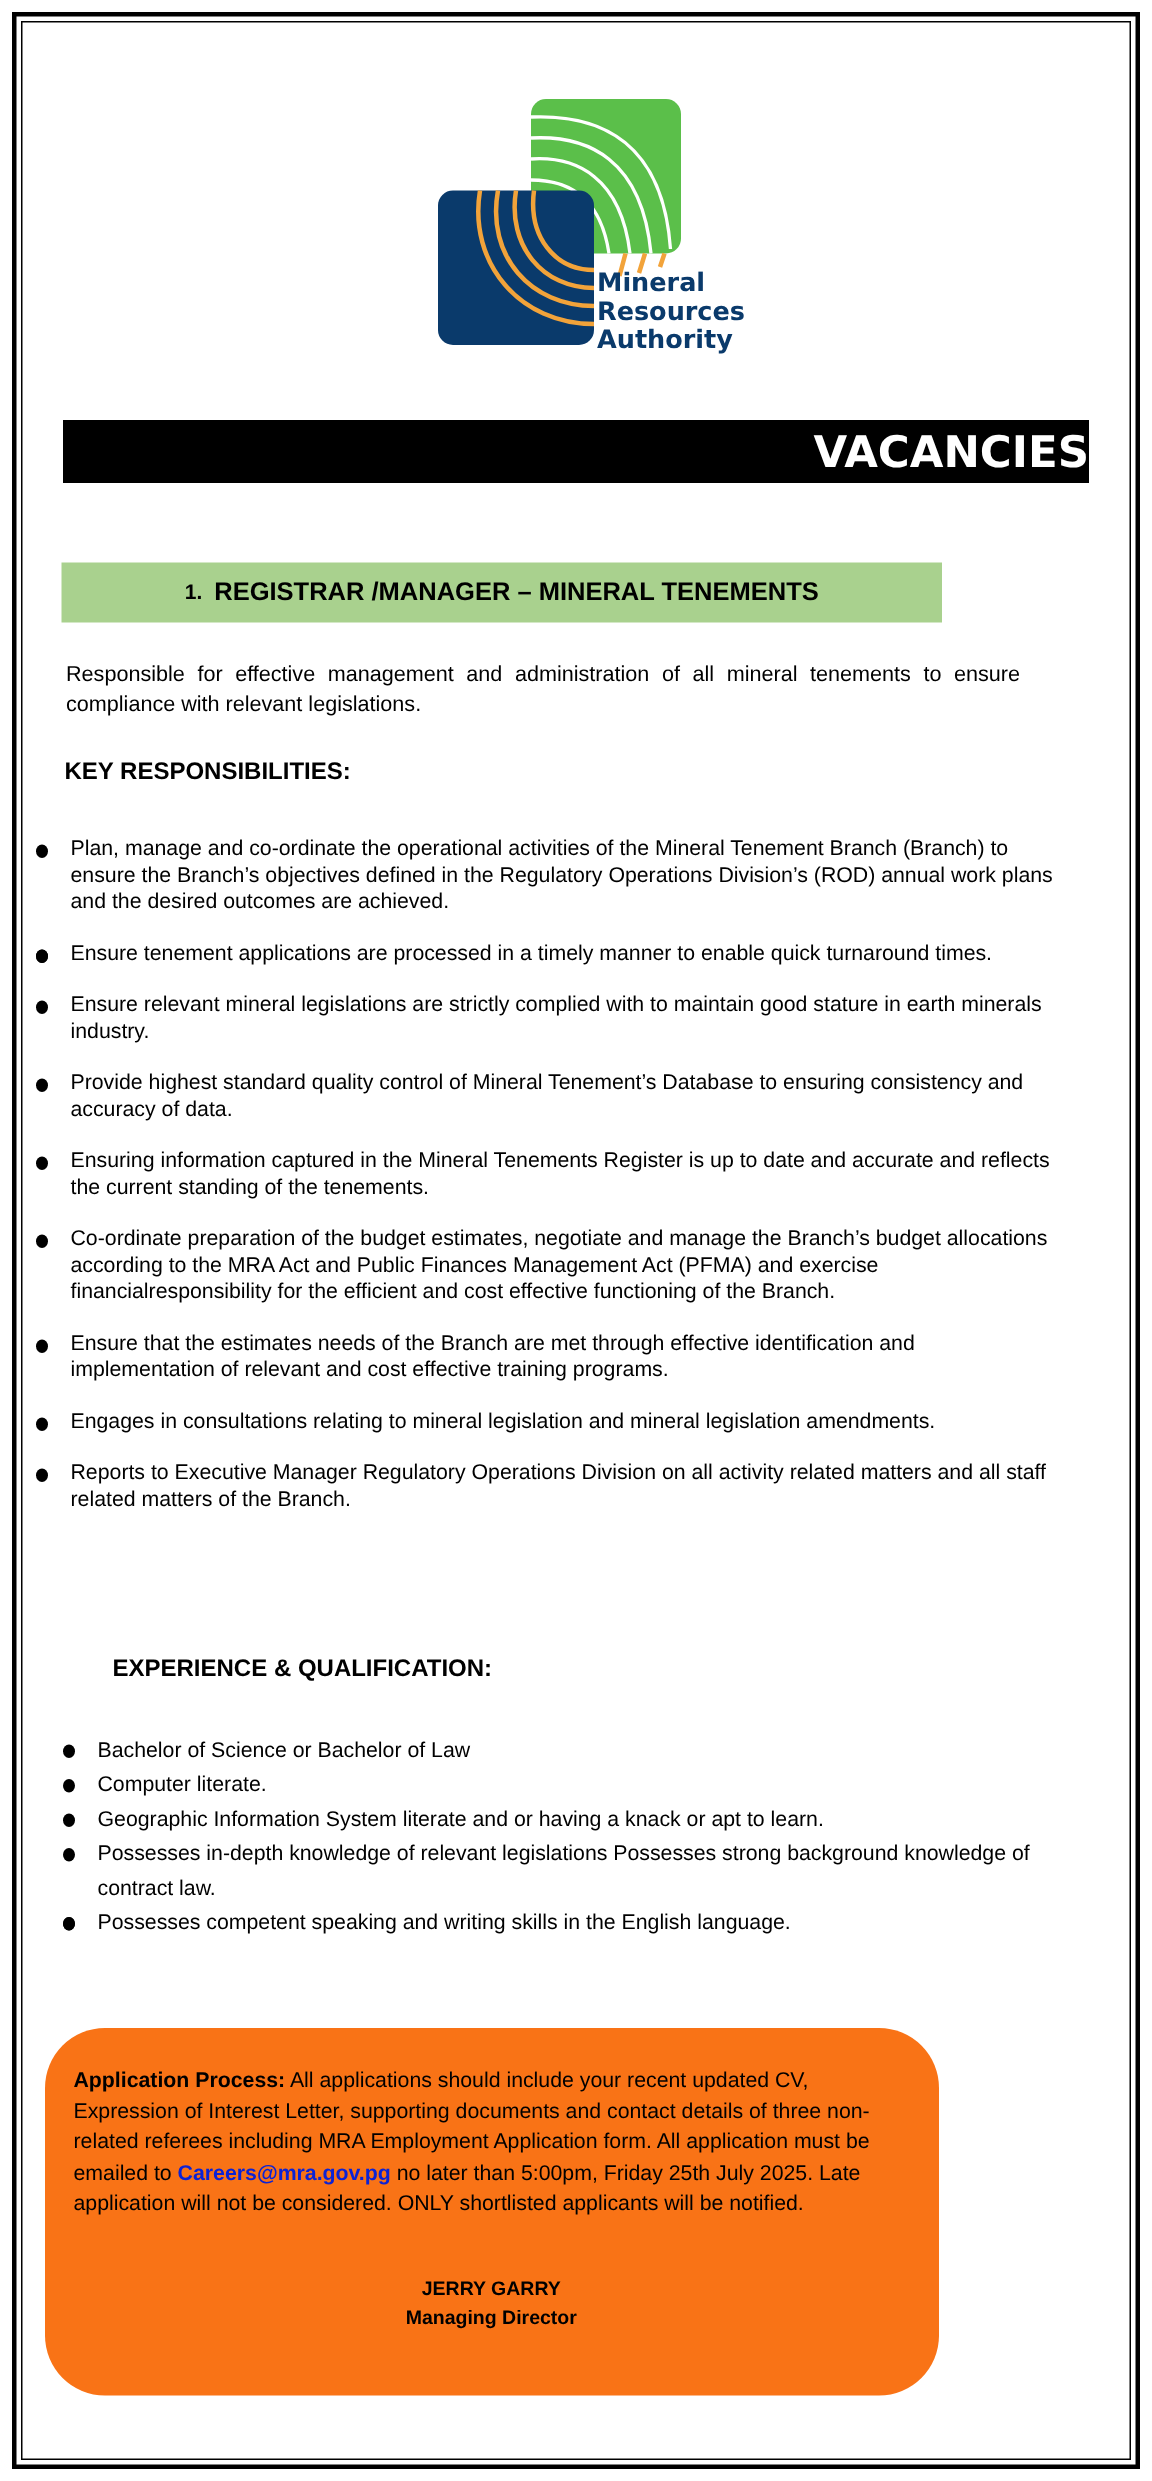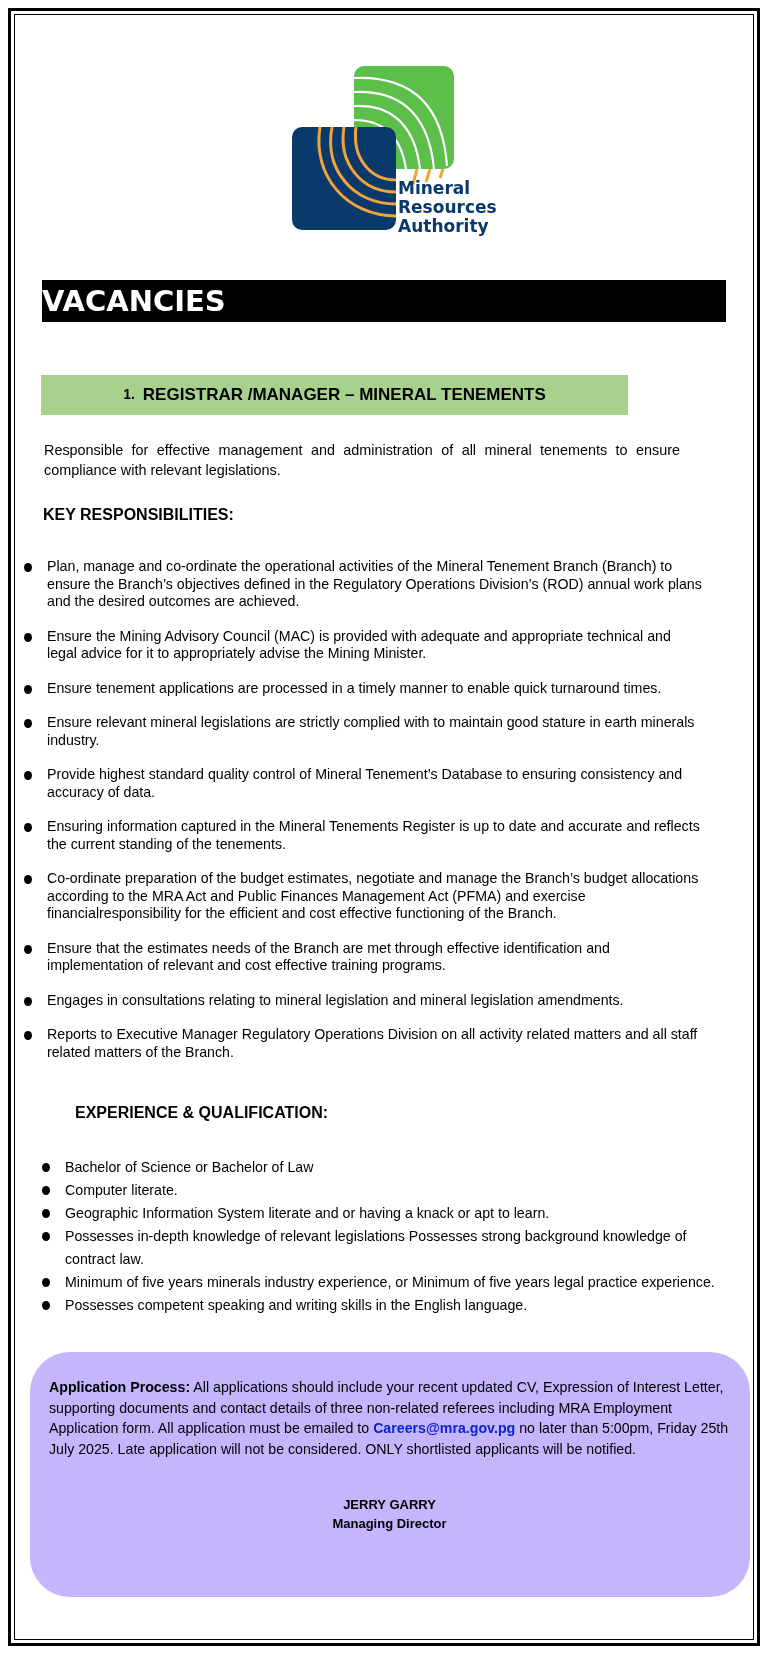--- a/index.html
+++ b/index.html
@@ -1,30 +1,30 @@
 <!DOCTYPE html>
 <html><head>
 <meta charset="utf-8">
 <style>
   html, body { margin: 0; padding: 0; background: #ffffff; }
   body { width: 768px; height: 1654px; position: relative; font-family: "Liberation Sans", sans-serif; color: #000; overflow: hidden; }
   .frame-outer { position: absolute; left: 8px; top: 8px; right: 8px; bottom: 8px; border: 3px solid #000; box-sizing: border-box; }
   .frame-inner { position: absolute; left: 14px; top: 14px; right: 14px; bottom: 14px; border: 1px solid #000; box-sizing: border-box; }
   .logo { position: absolute; left: 292px; top: 66px; width: 218px; height: 172px; }
-  .vacancies-bar { position: absolute; left: 42px; top: 280px; width: 684px; height: 42px; background: #000; color: #fff; text-align: left; font-family: "DejaVu Sans", sans-serif; font-weight: bold; font-size: 29px; line-height: 42px; letter-spacing: 0px; }
+  .vacancies-bar { position: absolute; left: 42px; top: 280px; width: 684px; height: 42px; background: #000; color: #fff; text-align: right; font-family: "DejaVu Sans", sans-serif; font-weight: bold; font-size: 29px; line-height: 42px; letter-spacing: 0px; }
   .job-bar { position: absolute; left: 41px; top: 375px; width: 587px; height: 40px; background: #a9d18e; text-align: center; line-height: 40px; font-weight: bold; font-size: 17px; }
   .job-bar .num { font-size: 14px; margin-right: 8px; position: relative; top: -1px; }
   .intro { position: absolute; left: 44px; top: 440px; width: 636px; font-size: 14.4px; line-height: 20px; text-align: justify; }
   .section-heading { position: absolute; left: 43px; font-size: 16px; font-weight: bold; }
   ul.resp { position: absolute; left: 22px; top: 558px; width: 680px; margin: 0; padding: 0; list-style: none; }
   ul.resp li { position: relative; padding-left: 25px; font-size: 14.2px; line-height: 17.5px; margin-bottom: 17px; }
   ul.resp li .dot, ul.qual li .dot { position: absolute; left: 2px; top: 5px; width: 8px; height: 9px; background: #000; border-radius: 50%; }
   ul.qual { position: absolute; left: 40px; top: 1156px; width: 700px; margin: 0; padding: 0; list-style: none; }
   ul.qual li { position: relative; padding-left: 25px; font-size: 14.2px; line-height: 23px; }
-  .apply-box { position: absolute; left: 30px; top: 1352px; width: 720px; height: 245px; background: #c4b5fd; border-radius: 40px; box-sizing: border-box; padding: 25px 20px 0 19px; }
+  .apply-box { position: absolute; left: 30px; top: 1352px; width: 596px; height: 245px; background: #f97316; border-radius: 40px; box-sizing: border-box; padding: 25px 20px 0 19px; }
   .apply-text { font-size: 14.2px; line-height: 20.5px; }
   .apply-text b { font-weight: bold; }
   .apply-text .email { color: #0b22d6; font-weight: bold; }
   .sign { text-align: center; font-weight: bold; font-size: 13px; }
 </style>
 </head>
 <body>
 
 <div class="frame-outer"></div>
 <div class="frame-inner"></div>
@@ -57,39 +57,39 @@
 <div class="job-bar">
   <span class="num">1.</span><span>REGISTRAR /MANAGER – MINERAL TENEMENTS</span>
 </div>
 
 <div class="intro">Responsible for effective management and administration of all mineral tenements to ensure compliance with relevant legislations.</div>
 
 <div class="section-heading" style="top:506px;">KEY RESPONSIBILITIES:</div>
 
 <ul class="resp">
   <li><span class="dot"></span><span>Plan, manage and co-ordinate the operational activities of the Mineral Tenement Branch (Branch) to ensure the Branch’s objectives defined in the Regulatory Operations Division’s (ROD) annual work plans and the desired outcomes are achieved.</span></li>
-  <li><span class="dot"></span><span>Ensure the Mining Advisory Council (MAC) is provided with adequate and appropriate technical and legal advice for it to appropriately advise the Mining Minister.</span></li>
+  <li><span class="dot"></span></li>
   <li><span class="dot"></span><span>Ensure tenement applications are processed in a timely manner to enable quick turnaround times.</span></li>
   <li><span class="dot"></span><span>Ensure relevant mineral legislations are strictly complied with to maintain good stature in earth minerals industry.</span></li>
   <li><span class="dot"></span><span>Provide highest standard quality control of Mineral Tenement’s Database to ensuring consistency and accuracy of data.</span></li>
   <li><span class="dot"></span><span>Ensuring information captured in the Mineral Tenements Register is up to date and accurate and reflects the current standing of the tenements.</span></li>
   <li><span class="dot"></span><span>Co-ordinate preparation of the budget estimates, negotiate and manage the Branch’s budget allocations according to the MRA Act and Public Finances Management Act (PFMA) and exercise financialresponsibility for the efficient and cost effective functioning of the Branch.</span></li>
   <li><span class="dot"></span><span>Ensure that the estimates needs of the Branch are met through effective identification and implementation of relevant and cost effective training programs.</span></li>
   <li><span class="dot"></span><span>Engages in consultations relating to mineral legislation and mineral legislation amendments.</span></li>
   <li><span class="dot"></span><span>Reports to Executive Manager Regulatory Operations Division on all activity related matters and all staff related matters of the Branch.</span></li>
 </ul>
 
 <div class="section-heading" style="top:1104px;margin-left:32px;">EXPERIENCE &amp; QUALIFICATION:</div>
 
 <ul class="qual">
   <li><span class="dot" style="top:7px"></span><span>Bachelor of Science or Bachelor of Law</span></li>
   <li><span class="dot" style="top:7px"></span><span>Computer literate.</span></li>
   <li><span class="dot" style="top:7px"></span><span>Geographic Information System literate and or having a knack or apt to learn.</span></li>
   <li style="width:660px"><span class="dot" style="top:7px"></span><span>Possesses in-depth knowledge of relevant legislations Possesses strong background knowledge of contract law.</span></li>
-  <li style="white-space:nowrap"><span class="dot" style="top:7px"></span><span>Minimum of five years minerals industry experience, or Minimum of five years legal practice experience.</span></li>
+  <li style="white-space:nowrap"><span class="dot" style="top:7px"></span></li>
   <li><span class="dot" style="top:7px"></span><span>Possesses competent speaking and writing skills in the English language.</span></li>
 </ul>
 
 <div class="apply-box">
   <div class="apply-text">
     <b>Application Process:</b><span> All applications should include your recent updated CV, Expression of Interest Letter, supporting documents and contact details of three non-related referees including MRA Employment Application form. All application must be emailed to </span><a class="email">Careers@mra.gov.pg</a><span> no later than 5:00pm, Friday 25th July 2025. Late application will not be considered. ONLY shortlisted applicants will be notified.</span>
   </div>
   <div class="sign" style="margin-top:38px;">JERRY GARRY</div>
   <div class="sign" style="margin-top:4px;">Managing Director</div>
 </div>

